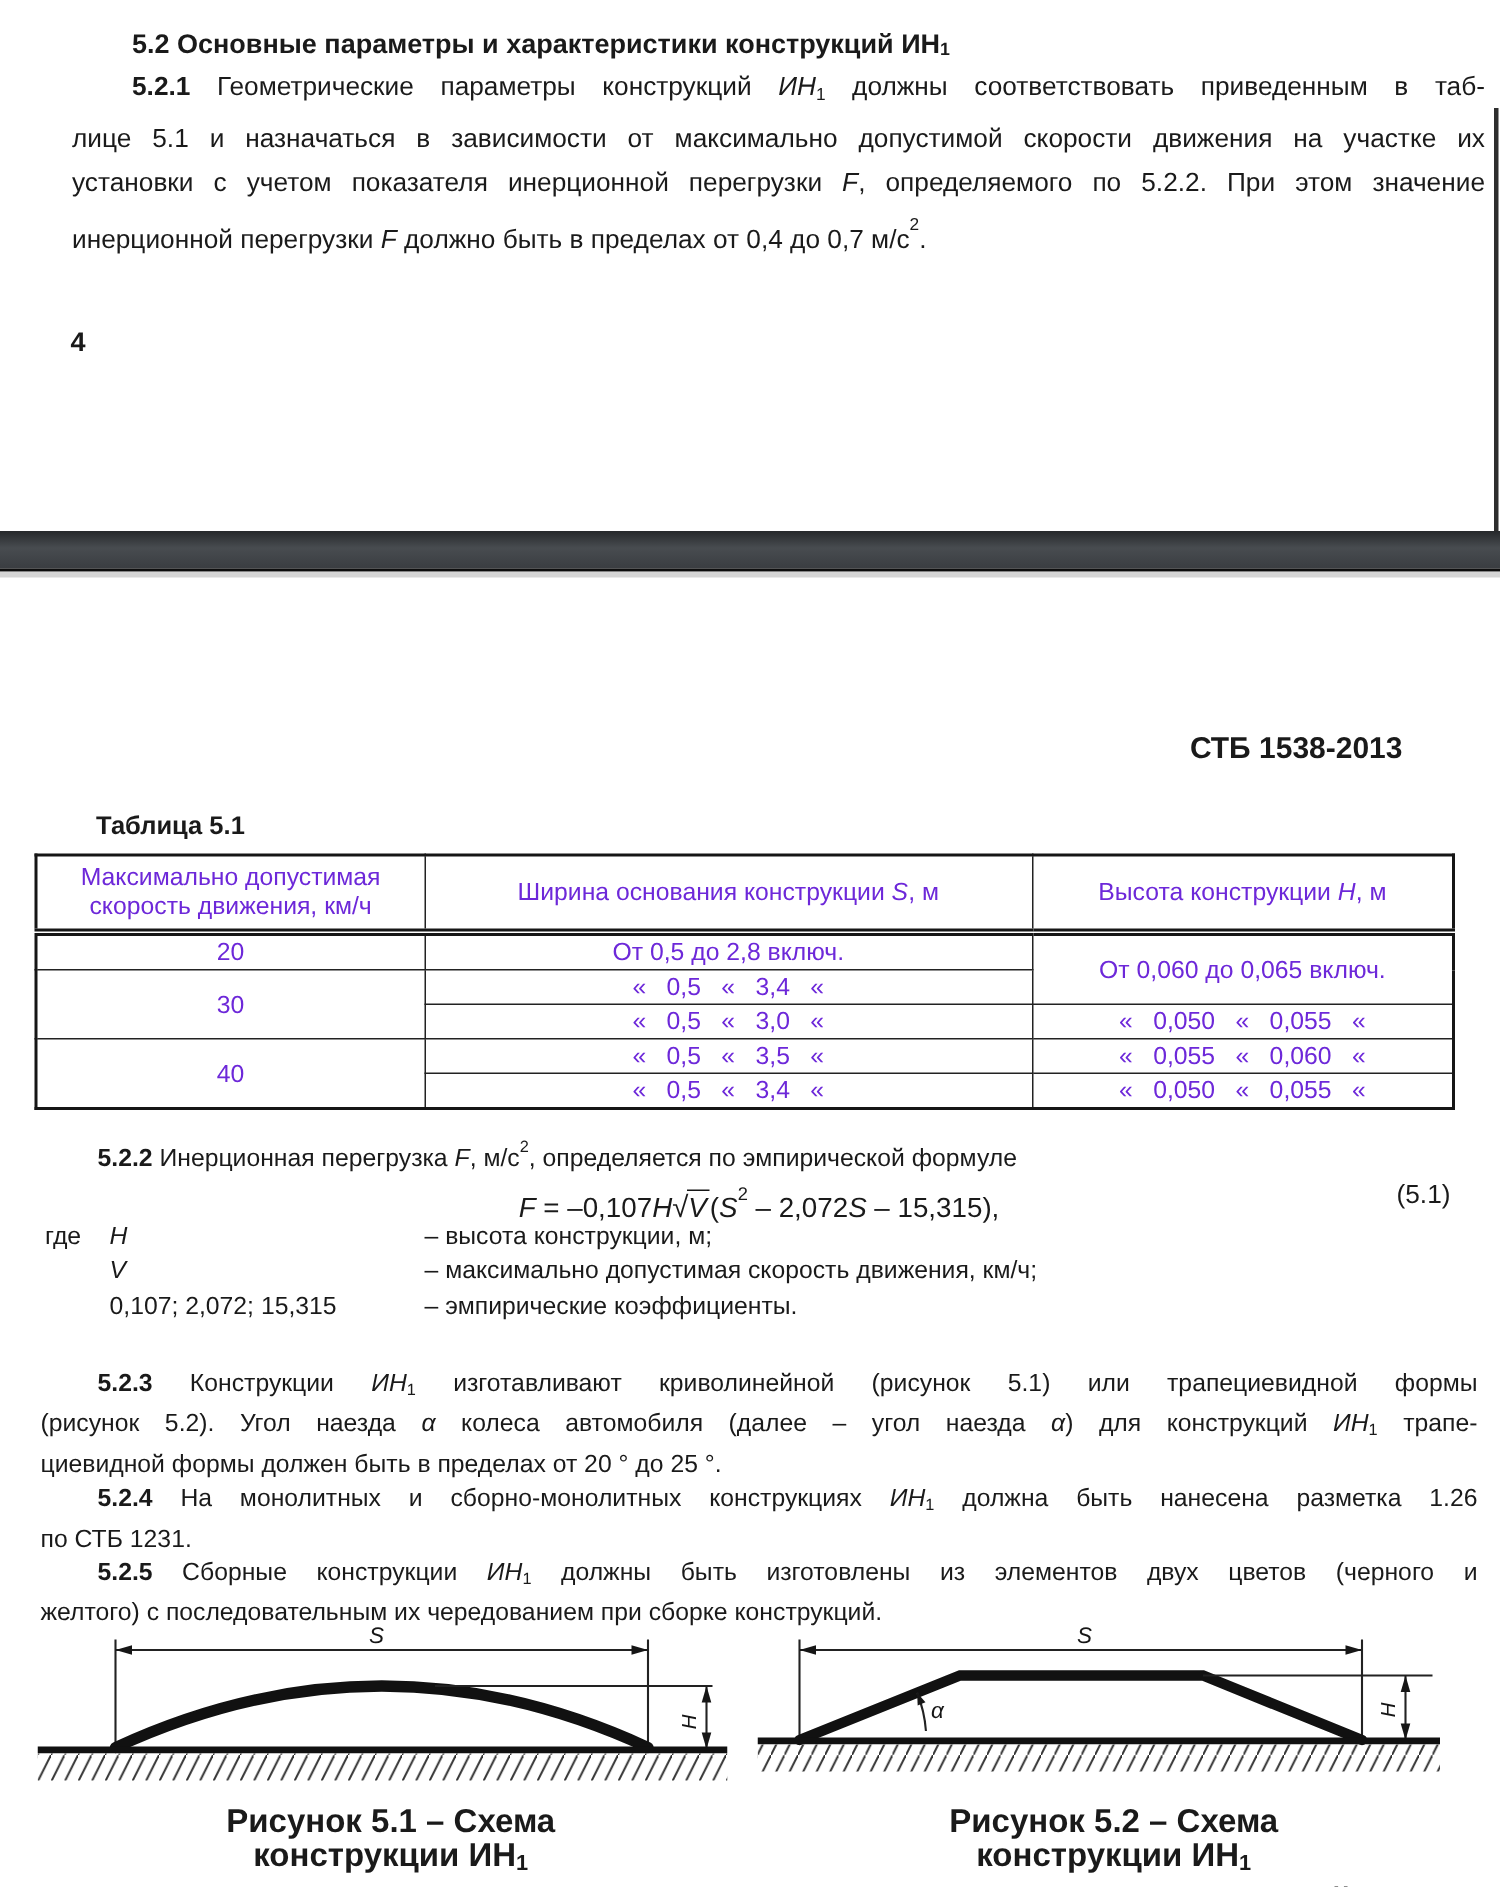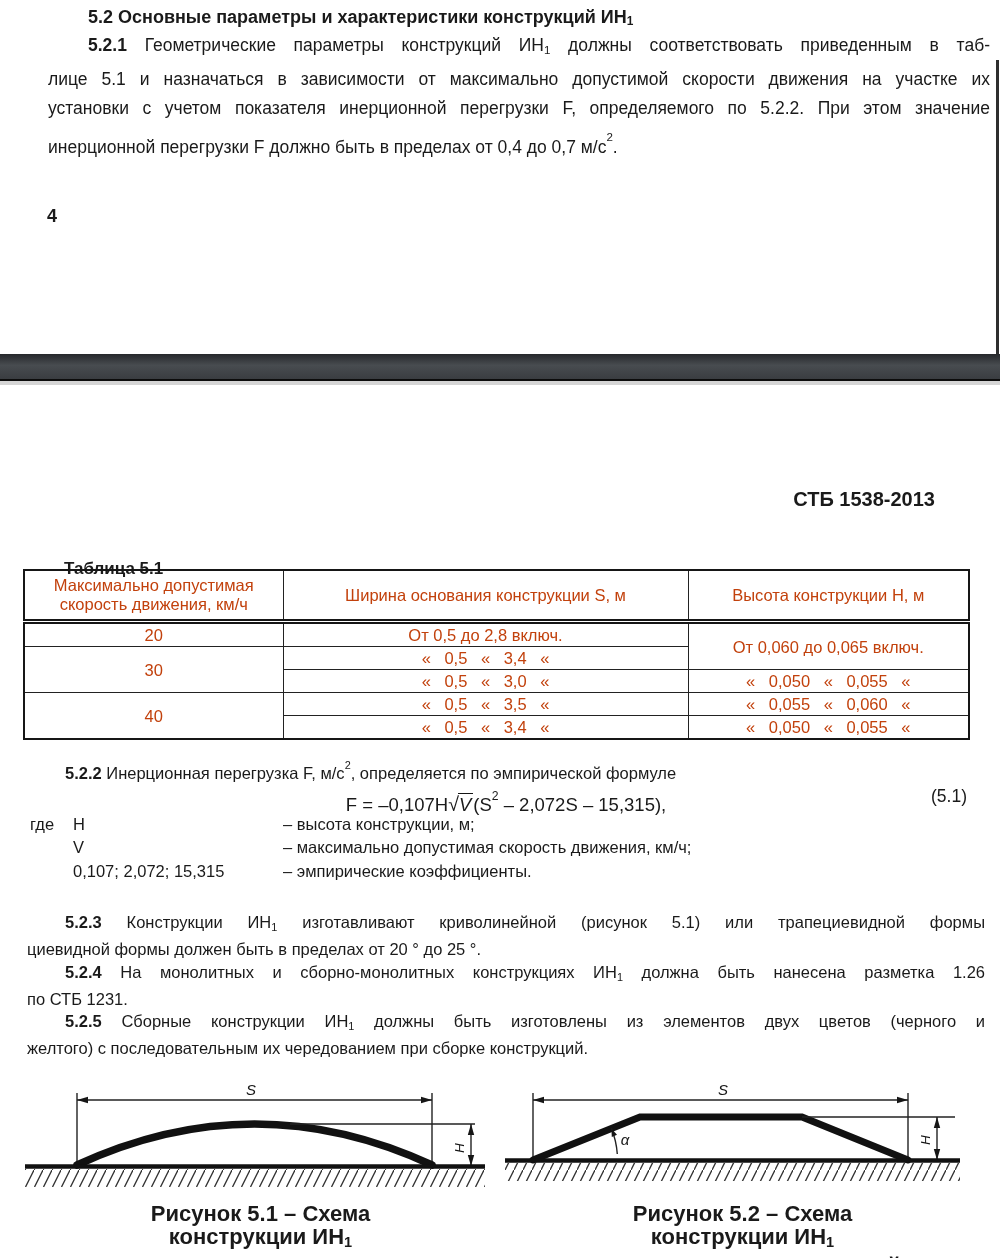--- a/index.html
+++ b/index.html
@@ -13,24 +13,24 @@
   .pagenum{position:absolute;left:47px;top:206px;font-size:18px;font-weight:bold;}
   .redge{position:absolute;left:996px;top:60px;width:3px;height:294px;background:#2e2e2e;}
 
   
   .sep{position:absolute;left:0;top:354px;width:1000px;height:25px;
        background:linear-gradient(180deg,#26282b 0%,#484c50 45%,#3a3d41 100%);
        border-bottom:2px solid #0c0c0c;box-shadow:0 4px 0 #d5d5d5;}
 
   
   .doccode{position:absolute;right:25px;top:488px;font-size:20px;font-weight:bold;}
-  .tcap{position:absolute;left:64px;top:541px;font-size:17px;font-weight:bold;margin-top:18px;}
+  .tcap{position:absolute;left:64px;top:541px;font-size:17px;font-weight:bold;}
 
   table.t51{position:absolute;left:23px;top:569px;width:945px;border-collapse:collapse;
-            table-layout:fixed;font-size:16.5px;color:#c2410c;}
+            table-layout:fixed;font-size:16.5px;color:#6d28d9;}
   .t51 th,.t51 td{border:1.4px solid #222;text-align:center;vertical-align:middle;
                   padding:0 4px;font-weight:normal;}
   .t51{border:2.5px solid #161616;}
   .t51 thead th{height:48px;line-height:19px;border-bottom:5px double #161616;}
   .t51 tbody td{height:22px;line-height:20px;}
   .ditto{word-spacing:9px;}
 
   .p522{position:absolute;left:27px;top:754px;width:958px;font-size:16.5px;line-height:23px;}
   .frow{position:absolute;left:27px;top:783px;width:958px;height:26px;text-align:center;
         font-size:18.5px;line-height:26px;}
@@ -45,35 +45,35 @@
 
   .bparas{position:absolute;left:27px;top:911px;width:958px;font-size:16.5px;line-height:22.4px;}
 
   
   .jline{text-align:justify;text-align-last:justify;}
   .jline.last{text-align-last:left;}
   .para .jline:first-child{text-indent:38px;}
   .p521 .jline:first-child{text-indent:40px;}
 
   .s-b{font-weight:bold;}
-  .s-i{}
+  .s-i{font-style:italic;}
   .s-sub{font-size:66%;vertical-align:-12%;}
   .s-bsub{font-size:66%;vertical-align:-12%;font-weight:bold;}
   .s-sup{font-size:66%;vertical-align:42%;}
 
   
   .figsvg{position:absolute;}
   svg text{font-family:"Liberation Sans", sans-serif;fill:#161616;}
   .fcap{position:absolute;top:1202px;width:345px;font-size:22px;font-weight:bold;
         line-height:23px;text-align:center;}
 </style>
 </head>
 <body>
 
-<div class="abs" style="left:0;top:0;width:1000px;height:426px;">
+<div class="abs" style="left:0;top:12px;width:1000px;height:426px;">
   <div class="h52"><span class="s-b">5.2 Основные параметры и характеристики конструкций ИН</span><span class="s-bsub">1</span></div>
   <div class="p521 para">
       <div class="jline"><span class="s-b">5.2.1</span><span> Геометрические параметры конструкций </span><span class="s-i">ИН</span><span class="s-sub">1</span><span> должны соответствовать приведенным в таб-</span></div>
       <div class="jline"><span>лице 5.1 и назначаться в зависимости от максимально допустимой скорости движения на участке их</span></div>
       <div class="jline"><span>установки с учетом показателя инерционной перегрузки </span><span class="s-i">F</span><span>, определяемого по 5.2.2. При этом значение</span></div>
       <div class="jline last"><span>инерционной перегрузки </span><span class="s-i">F</span><span> должно быть в пределах от 0,4 до 0,7 м/с</span><span class="s-sup">2</span><span>.</span></div>
     </div>
   <div class="pagenum">4</div>
   <div class="redge"></div>
 </div>
@@ -141,20 +141,21 @@
       <span class="wlead"></span><span class="wvar"><span class="s-i">V</span></span><span class="wdesc">– максимально допустимая скорость движения, км/ч;</span>
     </div>
     <div class="wrow">
       <span class="wlead"></span><span class="wvar"><span>0,107; 2,072; 15,315</span></span><span class="wdesc">– эмпирические коэффициенты.</span>
     </div>
   </div>
 
   <div class="bparas" style="top:532px;">
     <div class="para">
         <div class="jline"><span class="s-b">5.2.3</span><span> Конструкции </span><span class="s-i">ИН</span><span class="s-sub">1</span><span> изготавливают криволинейной (рисунок 5.1) или трапециевидной формы</span></div>
+        <div class="jline"><span>(рисунок 5.2). Угол наезда </span><span class="s-i">α</span><span> колеса автомобиля (далее – угол наезда </span><span class="s-i">α</span><span>) для конструкций </span><span class="s-i">ИН</span><span class="s-sub">1</span><span> трапе-</span></div>
         <div class="jline last"><span>циевидной формы должен быть в пределах от 20 ° до 25 °.</span></div>
       </div>
     <div class="para">
         <div class="jline"><span class="s-b">5.2.4</span><span> На монолитных и сборно-монолитных конструкциях </span><span class="s-i">ИН</span><span class="s-sub">1</span><span> должна быть нанесена разметка 1.26</span></div>
         <div class="jline last"><span>по СТБ 1231.</span></div>
       </div>
     <div class="para">
         <div class="jline"><span class="s-b">5.2.5</span><span> Сборные конструкции </span><span class="s-i">ИН</span><span class="s-sub">1</span><span> должны быть изготовлены из элементов двух цветов (черного и</span></div>
         <div class="jline last"><span>желтого) с последовательным их чередованием при сборке конструкций.</span></div>
       </div>

